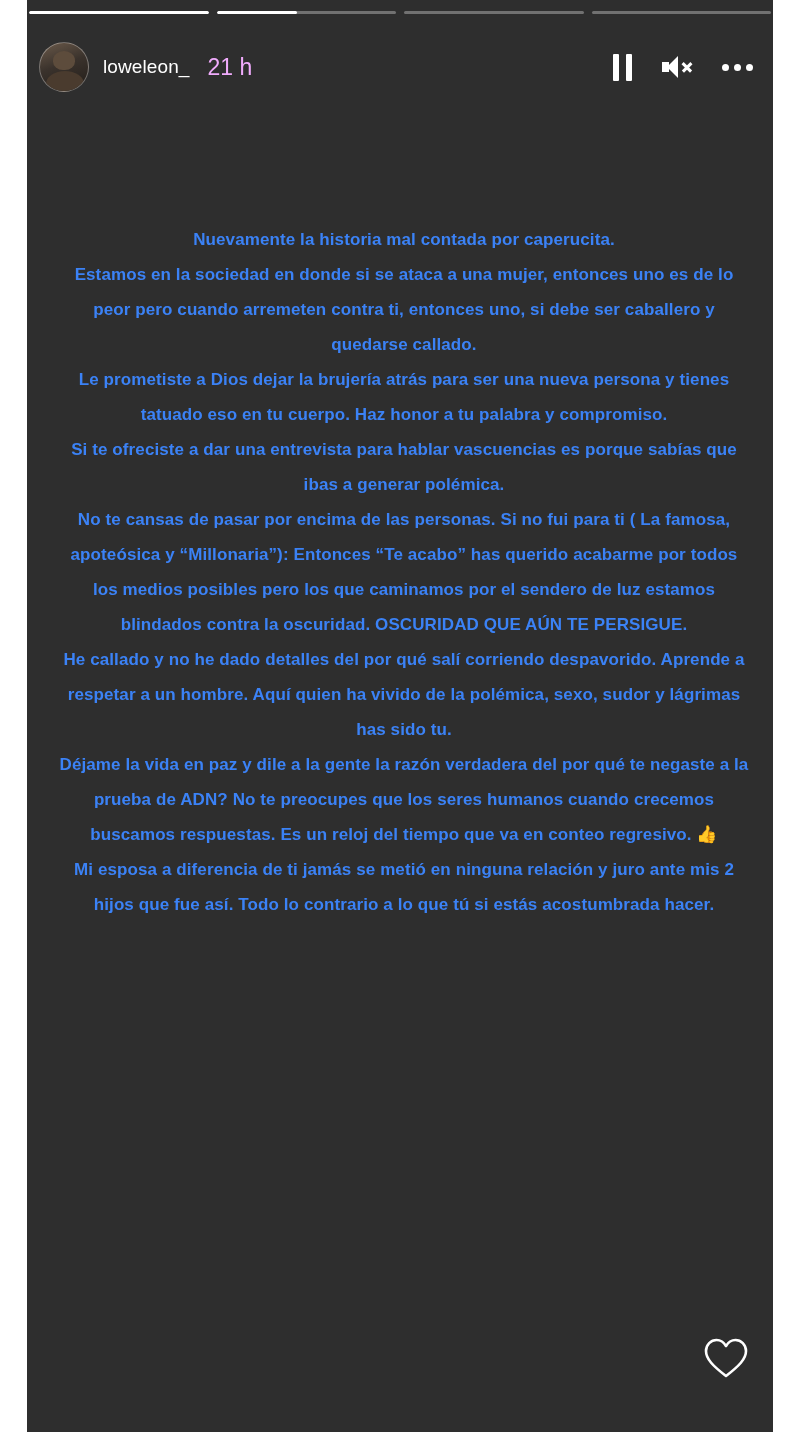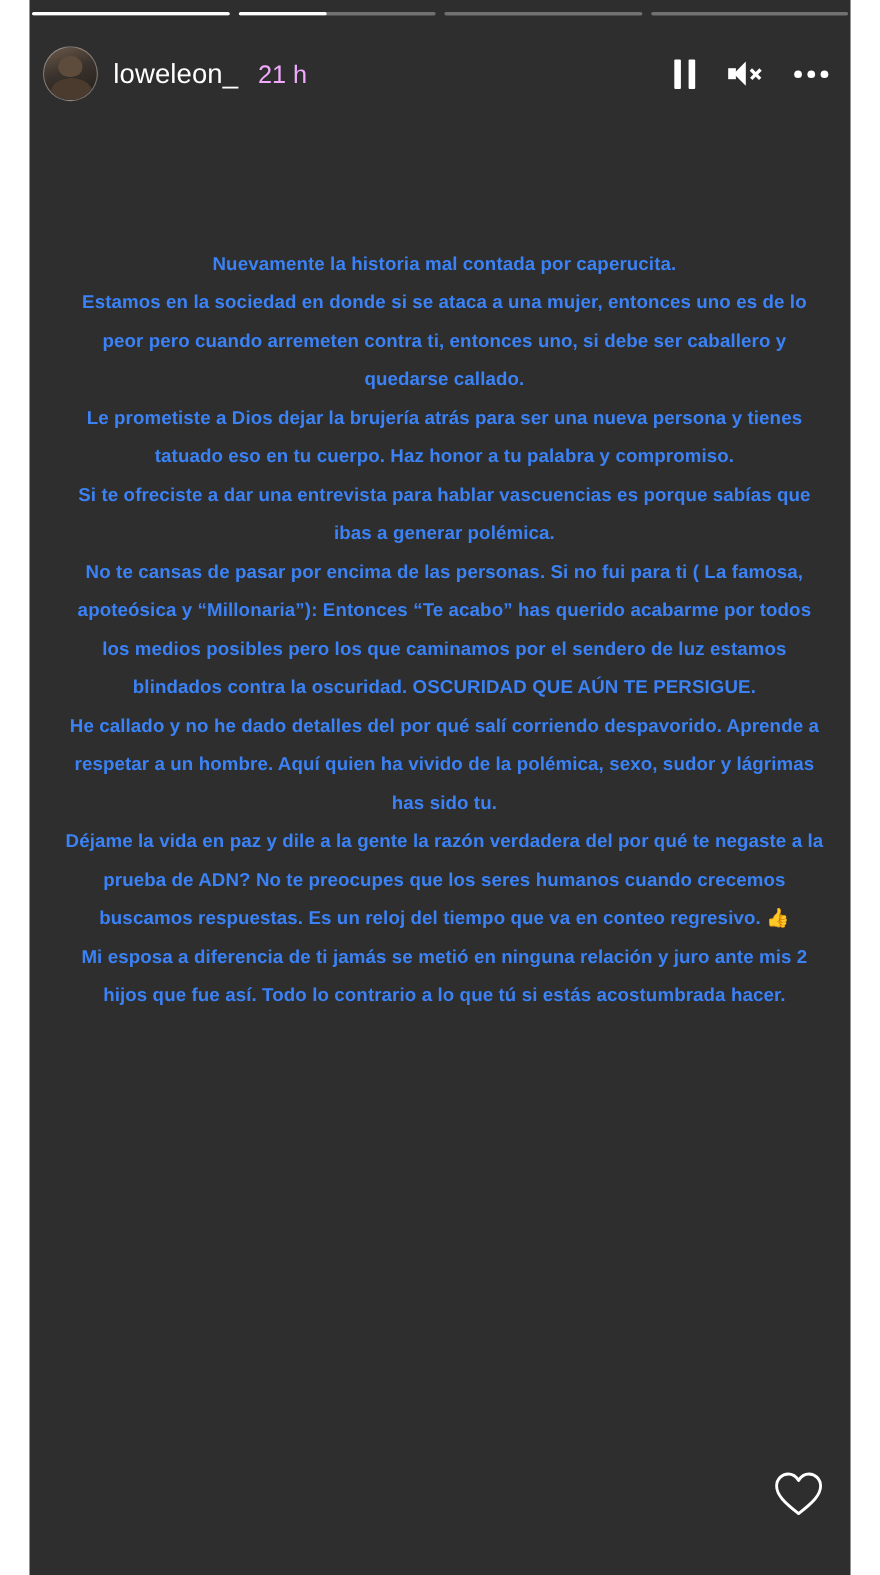--- a/index.html
+++ b/index.html
@@ -105,21 +105,21 @@
     position: absolute;
     left: 6px;
     bottom: -6px;
     width: 38px;
     height: 26px;
     border-radius: 50% 50% 0 0;
     background: #4a3b2e;
   }
   .username {
     color: #ffffff;
-    font-size: 25px;
+    font-size: 19px;
     margin-left: 14px;
     letter-spacing: 0.1px;
     white-space: nowrap;
   }
   .timestamp {
     color: #f0abfc;
     font-size: 23px;
     margin-left: 18px;
     white-space: nowrap;
   }

